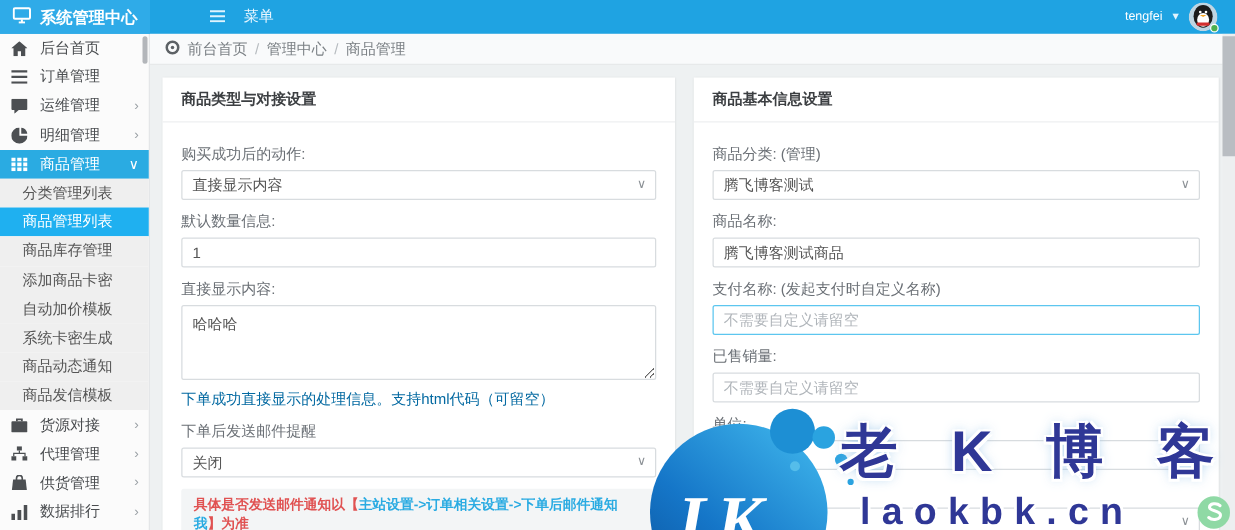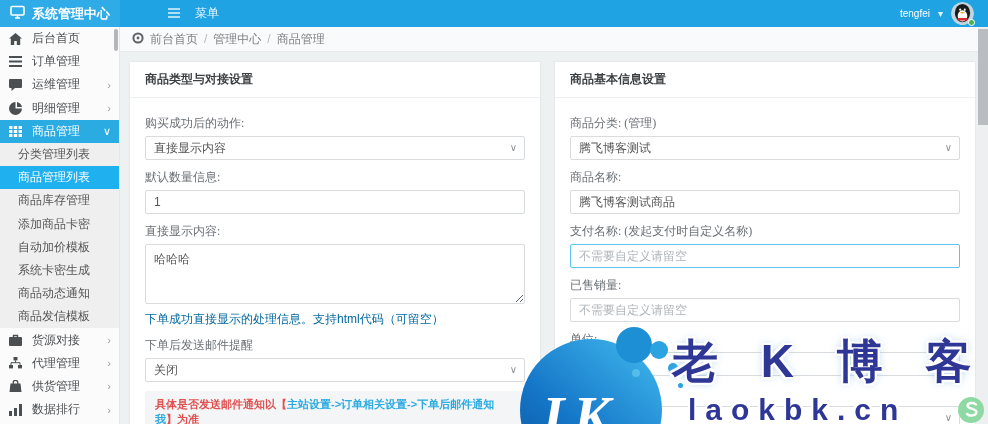--- a/index.html
+++ b/index.html
@@ -36,21 +36,21 @@
   .breadcrumb { height:25px; background:#f9fafb; border-bottom:1px solid #e7e9ea; display:flex; align-items:center; gap:6px; padding-left:12px; color:#7b8085; font-size:12px; }
   .crumb { cursor:pointer; }
   .crumb-sep { color:#b6bbbf; }
 
   .card { position:absolute; background:#fff; box-shadow:0 0 2px rgba(0,0,0,.10); }
   .card-left  { left:10px;  top:35px; width:410px; }
   .card-right { left:435px; top:35px; width:420px; height:600px; }
   .card-header { padding:9px 15px; font-size:12px; font-weight:bold; color:#3c3f42; border-bottom:1px solid #eef0f1; }
   .card-body { padding:8px 15px 12px; }
 
-  .field-label { color:#6b7076; font-size:12px; margin:9px 0 4px;font-family:Liberation Serif, serif; }
+  .field-label { color:#6b7076; font-size:12px; margin:9px 0 4px; }
   .input, .select, .textarea { width:100%; border:1px solid #d8dcdf; border-radius:2px; background:#fff; font-size:12px; color:#555; font-family:inherit; }
   .input { height:24px; padding:0 8px; }
   .input::placeholder { color:#b0b5ba; }
   .input.focused { border-color:#5cc6ef; }
   .select { position:relative; height:24px; line-height:22px; padding:0 20px 16px 8px; cursor:pointer; }
   .sel-caret { position:absolute; right:7px; top:0; color:#8b9095; font-size:10px; }
   .textarea { height:60px; padding:5px 8px; resize:vertical; line-height:1.5; }
   .hint-green { color:#0369a1; font-size:12px; margin:4px 0 2px; }
   .alert-box { margin-top:9px; background:#f3f5f6; border-radius:2px; padding:6px 10px; font-size:11px; font-weight:bold; line-height:1.4; }
   .alert-red { color:#e05252; }

